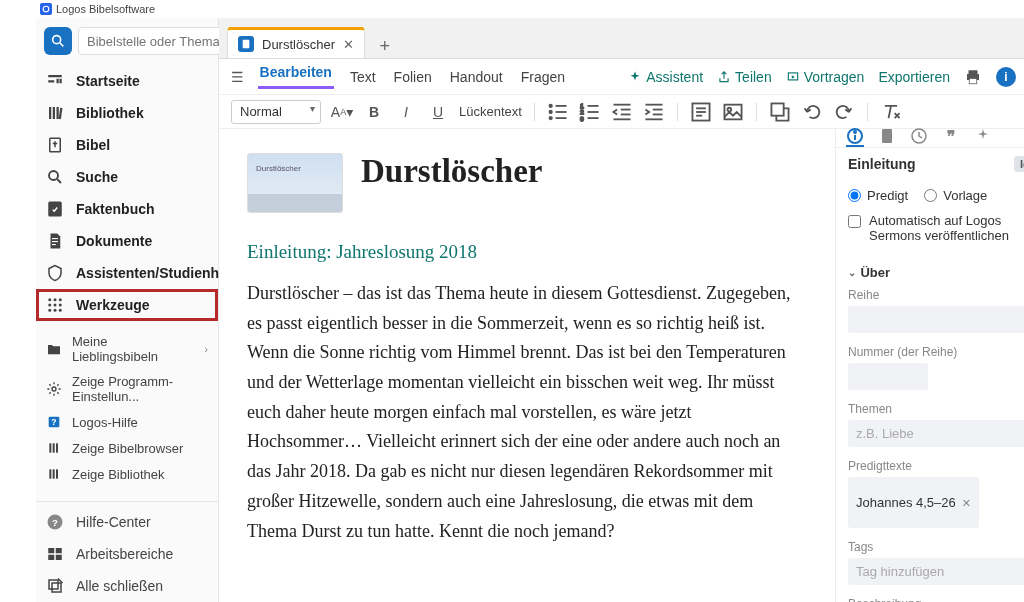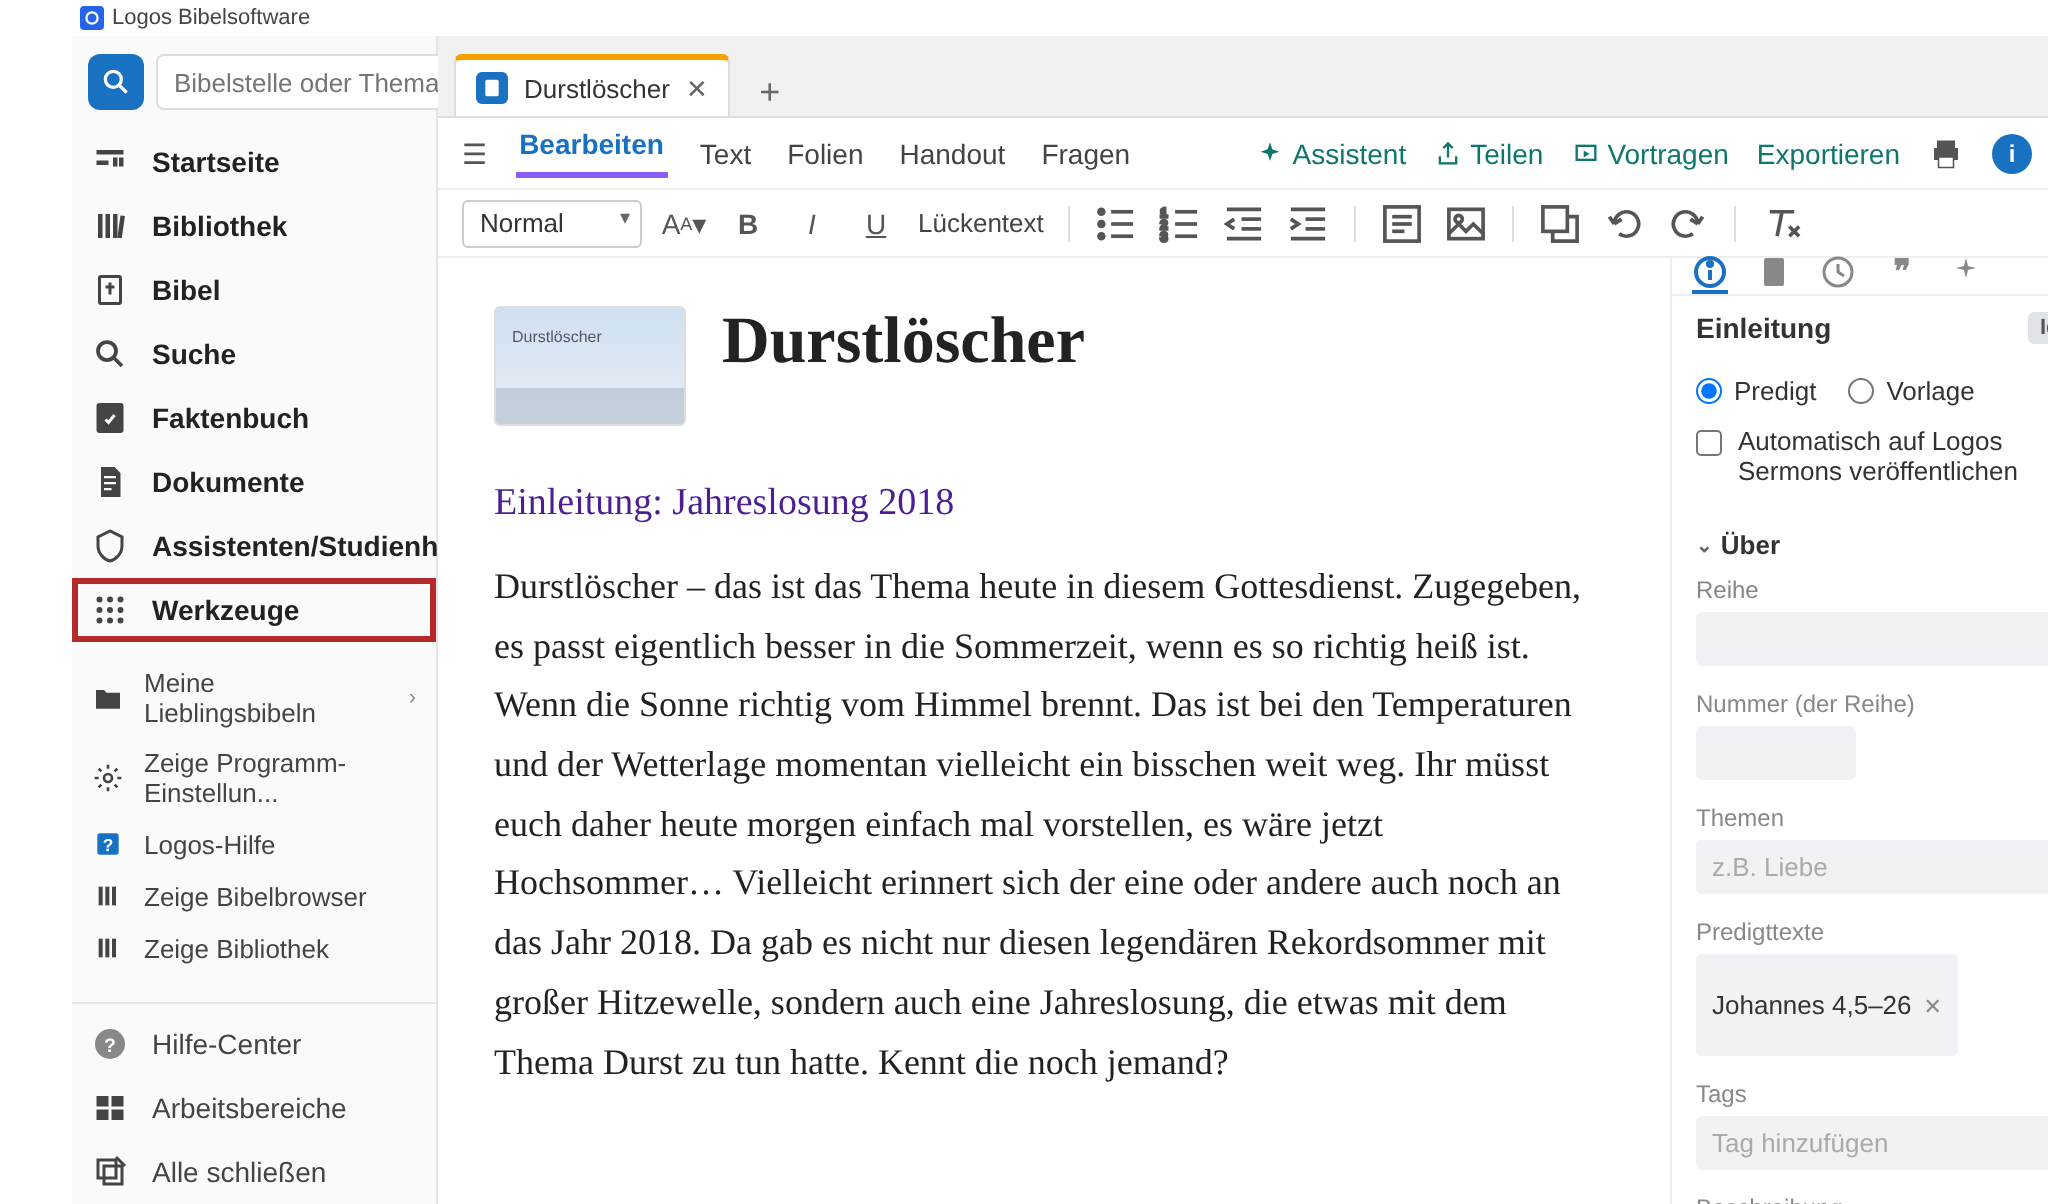--- a/index.html
+++ b/index.html
@@ -62,21 +62,21 @@
 .fmt-sep { width:1px; height:18px; background:#ddd; margin:0 2px; }
 .tb-label { font-size:13px; color:#444; cursor:pointer; }
 
 .doc-body-wrap { flex:1; display:flex; min-height:0; }
 .doc-scroll { flex:1; overflow-y:auto; padding: 24px 28px; }
 .doc-header { display:flex; gap: 18px; align-items:flex-start; margin-bottom: 28px; }
 .thumb { width: 96px; height: 60px; background: linear-gradient(#cfe0f0,#e8eef6); border-radius:3px; border:1px solid #ddd; position:relative; overflow:hidden; flex-shrink:0; }
 .thumb-label { position:absolute; top:10px; left:8px; font-size:8px; color:#556; }
 .thumb-sky { position:absolute; bottom:0; left:0; right:0; height:18px; background: rgba(120,140,160,0.3); }
 .doc-title { font-size: 33px; font-weight: 700; color:#222; font-family: Georgia, 'Times New Roman', serif; }
-.doc-subtitle { font-size: 19px; color:#4c1d95; margin-bottom: 16px; font-family: Georgia, serif; }
+.doc-subtitle { font-size: 19px; color:#0f766e; margin-bottom: 16px; font-family: Georgia, serif; }
 .doc-para { font-size: 18px; line-height: 1.65; color:#222; font-family: Georgia, 'Times New Roman', serif; }
 
 
 .rightpanel { width: 225px; border-left:1px solid #eee; display:flex; flex-direction:column; background:#fff; }
 .rp-tabs { height:34px; display:flex; align-items:center; gap:14px; padding:0 10px; border-bottom:1px solid #eee; }
 .rp-tab-icon { width:18px; height:18px; color:#888; cursor:pointer; display:flex; align-items:center; justify-content:center; border-bottom:2px solid transparent; padding-bottom:2px; }
 .rp-tab-icon.active { color:#1971c2; border-bottom-color:#1971c2; }
 .rp-header { display:flex; align-items:center; justify-content:space-between; padding: 8px 12px; font-weight:600; font-size:14px; }
 .rp-badge { font-size:11px; background:#e0e4ea; color:#555; padding:2px 6px; border-radius:3px; }
 .rp-section { padding: 4px 12px 8px 12px; }

